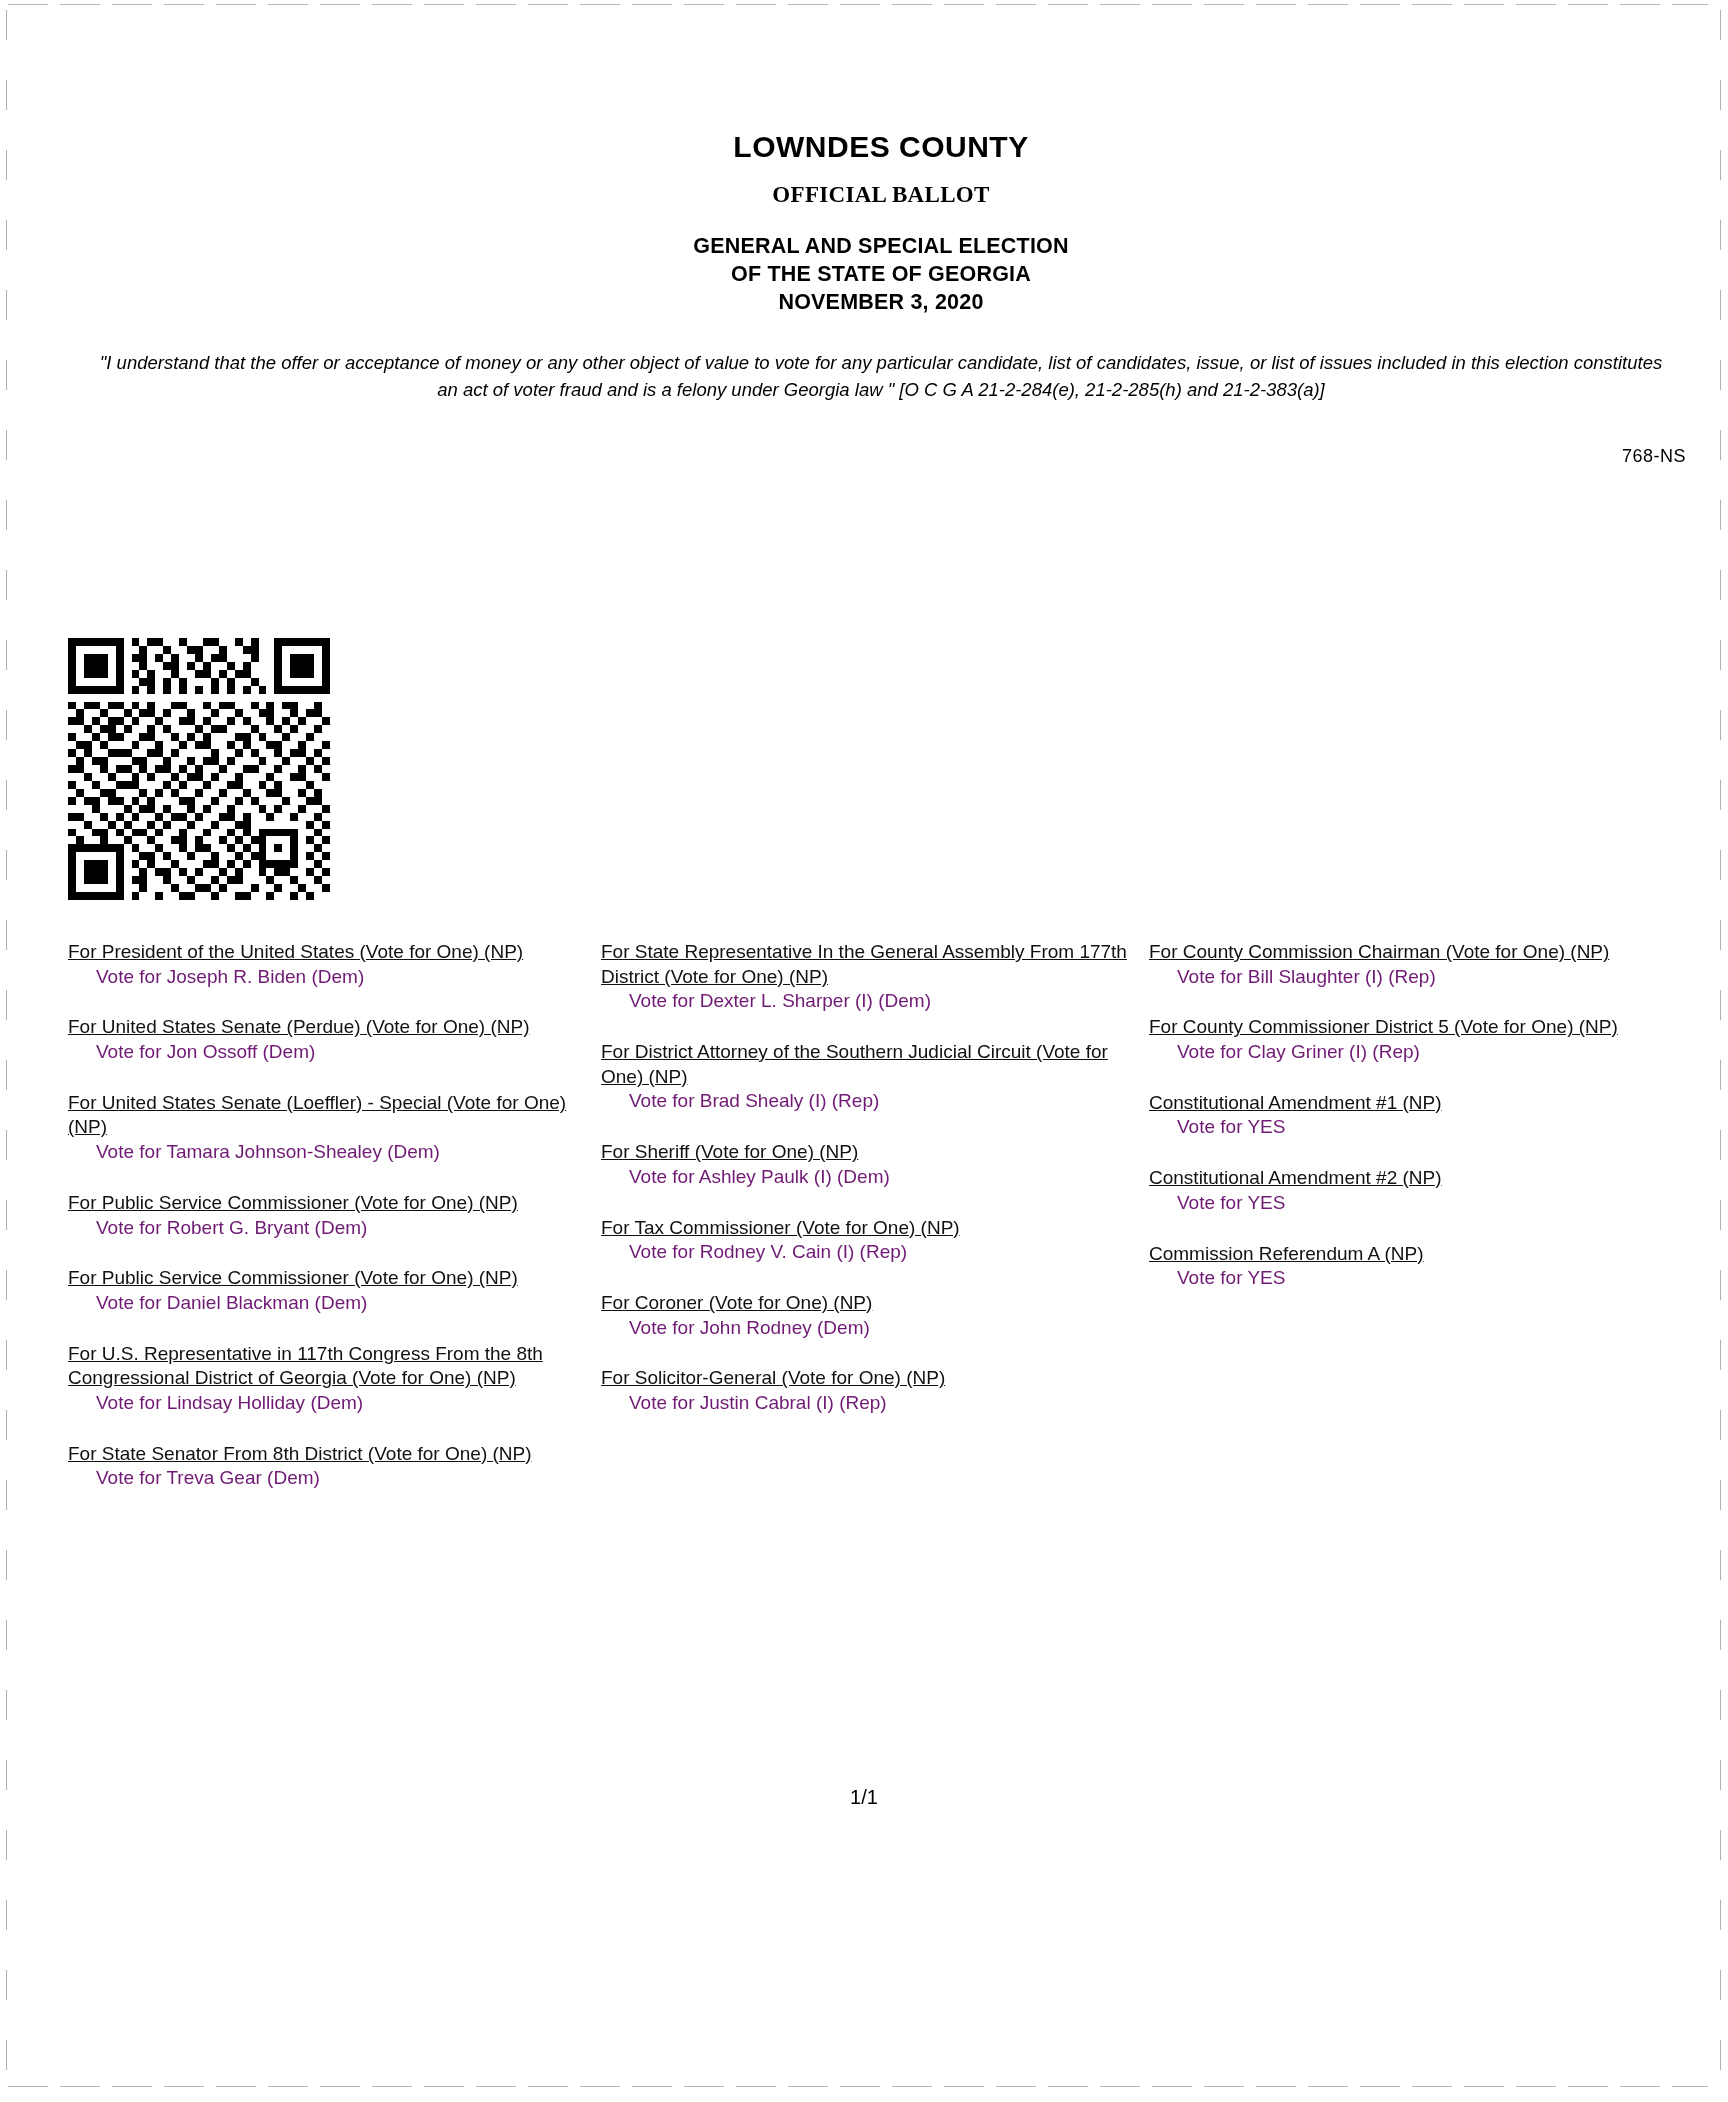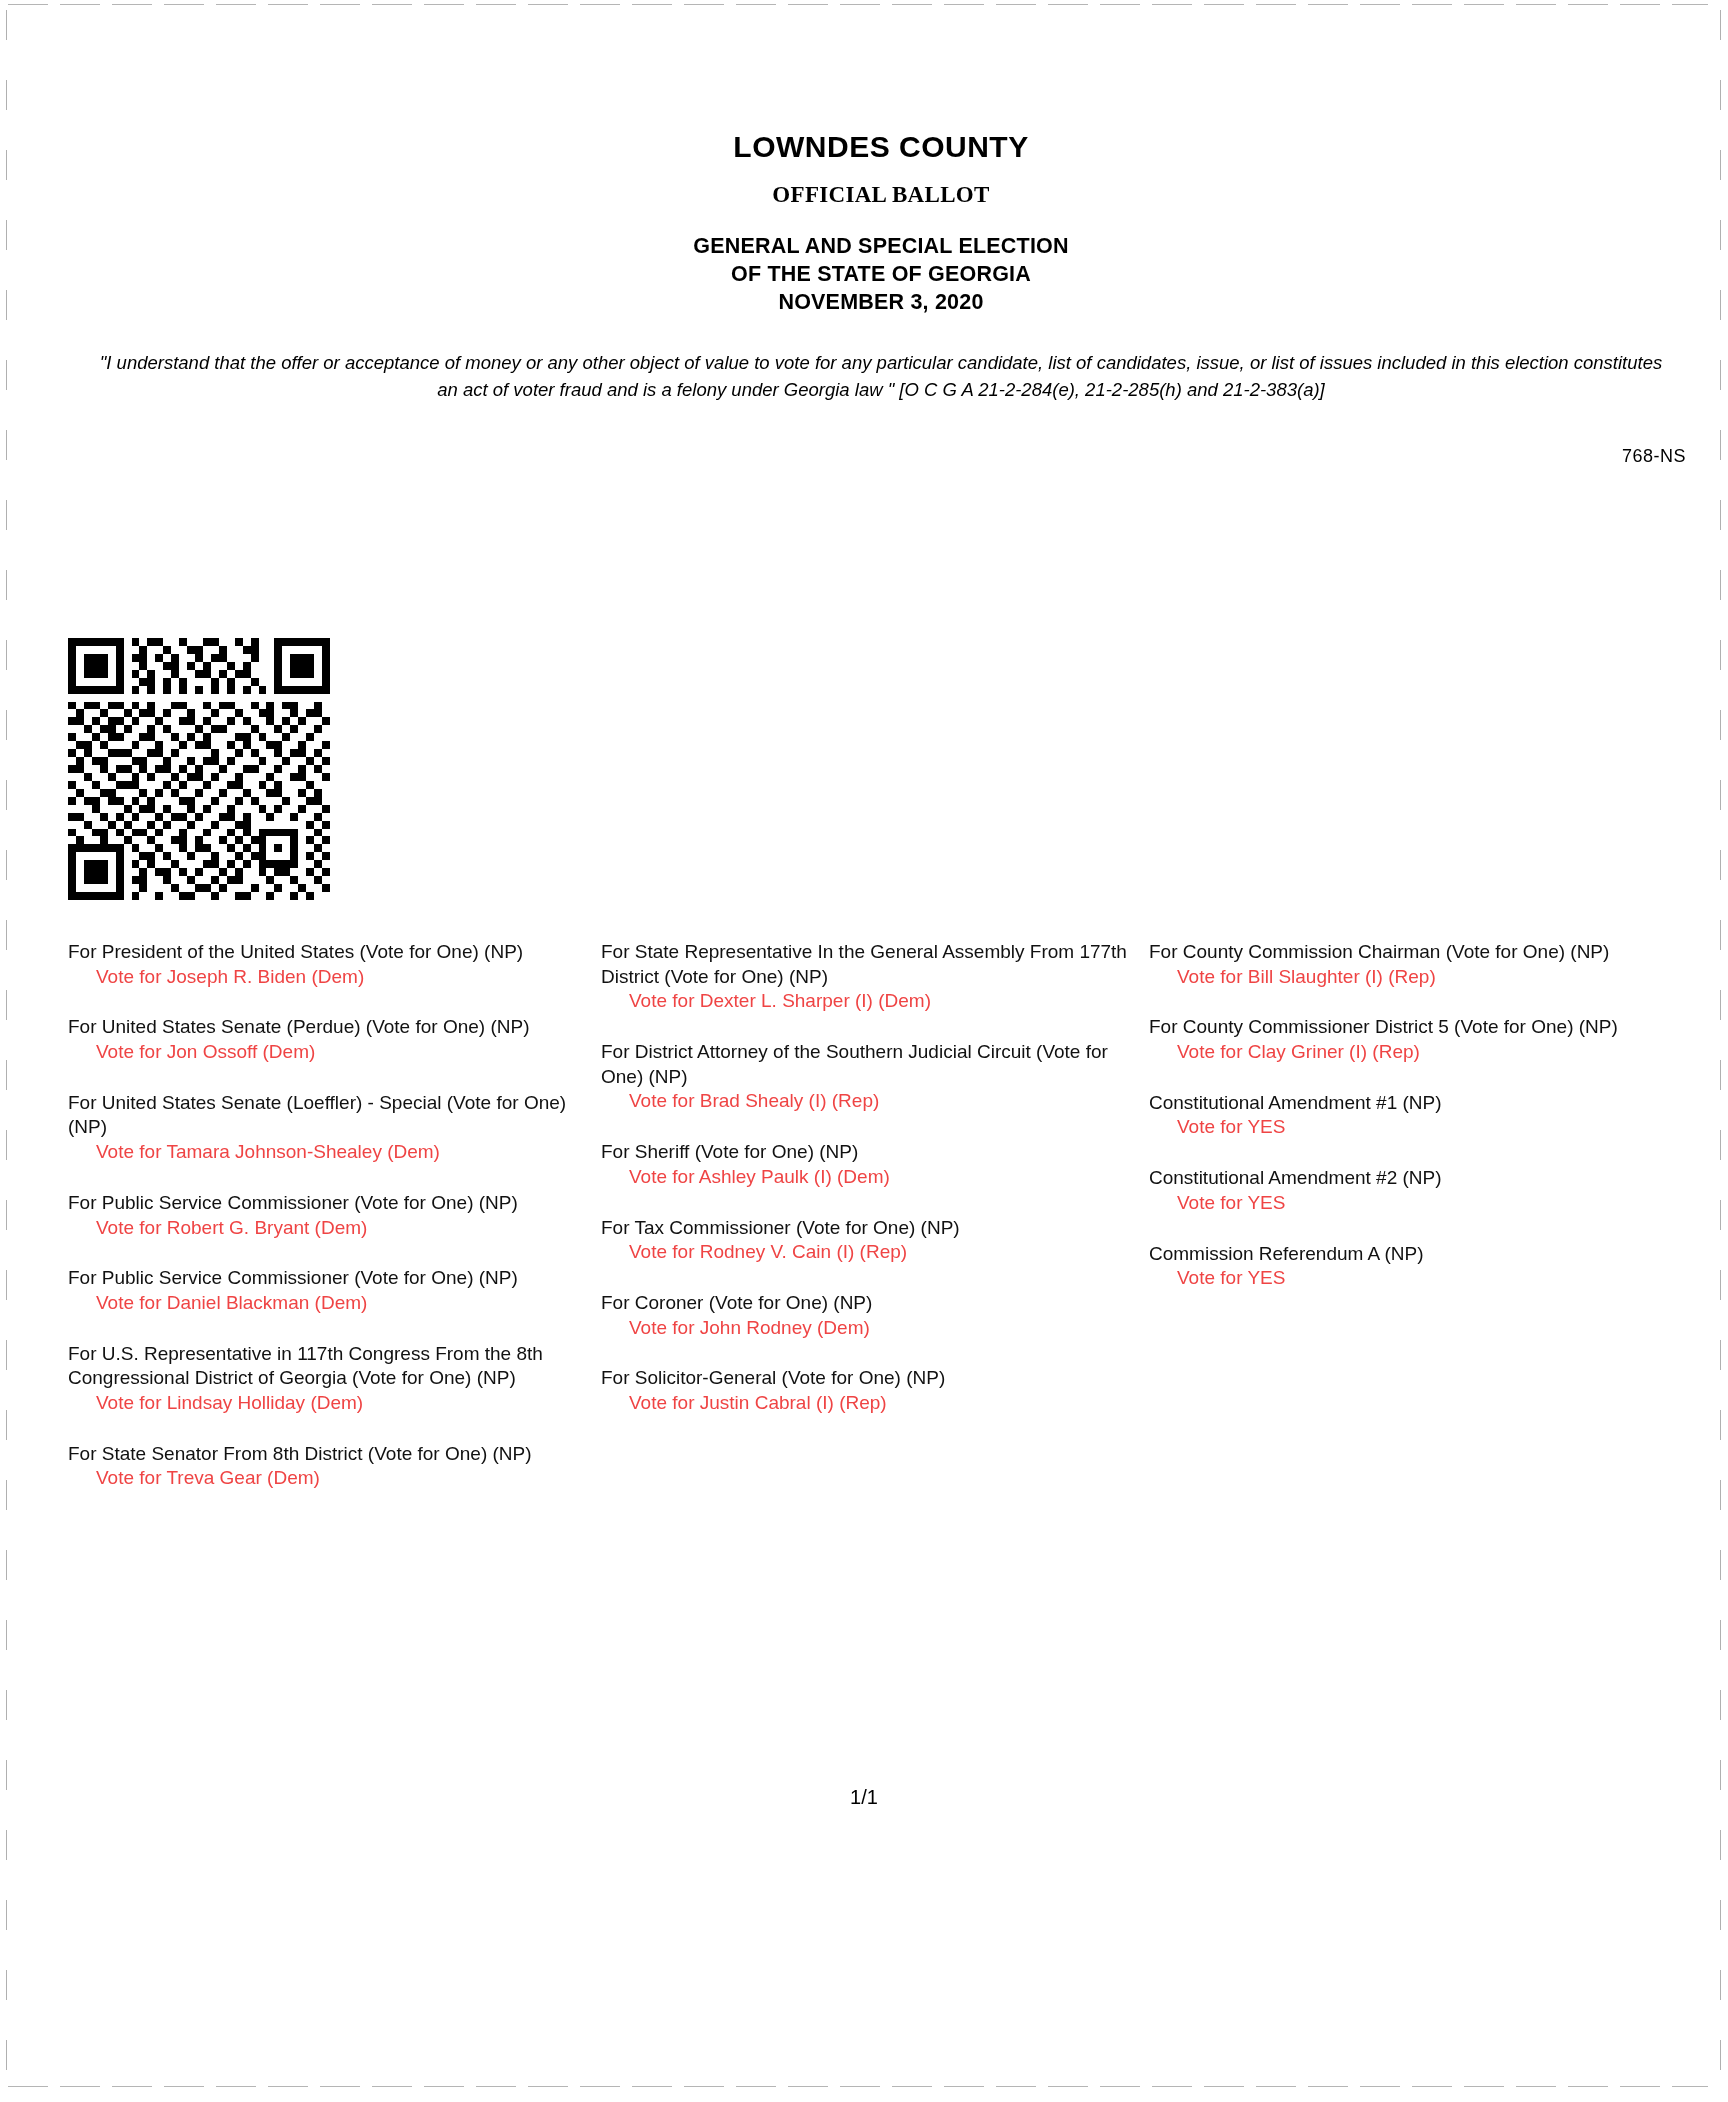--- a/index.html
+++ b/index.html
@@ -127,27 +127,28 @@
   .col-3 { width: 519px; }
 
   .contest {
     margin-bottom: 26px;
   }
   .contest-title {
     font-family: "Liberation Sans", sans-serif;
     font-size: 19px;
     line-height: 1.3;
     color: #111;
+    text-decoration: underline;
   }
   .selection {
     font-family: "Liberation Sans", sans-serif;
     font-size: 19px;
     line-height: 1.3;
     padding-left: 28px;
-    color: #ef4444;
+    color: #701a75;
   }
   .page-number {
     position: absolute;
     left: 0;
     top: 1786px;
     width: 1728px;
     text-align: center;
     font-family: "Liberation Sans", sans-serif;
     font-size: 20px;
   }

